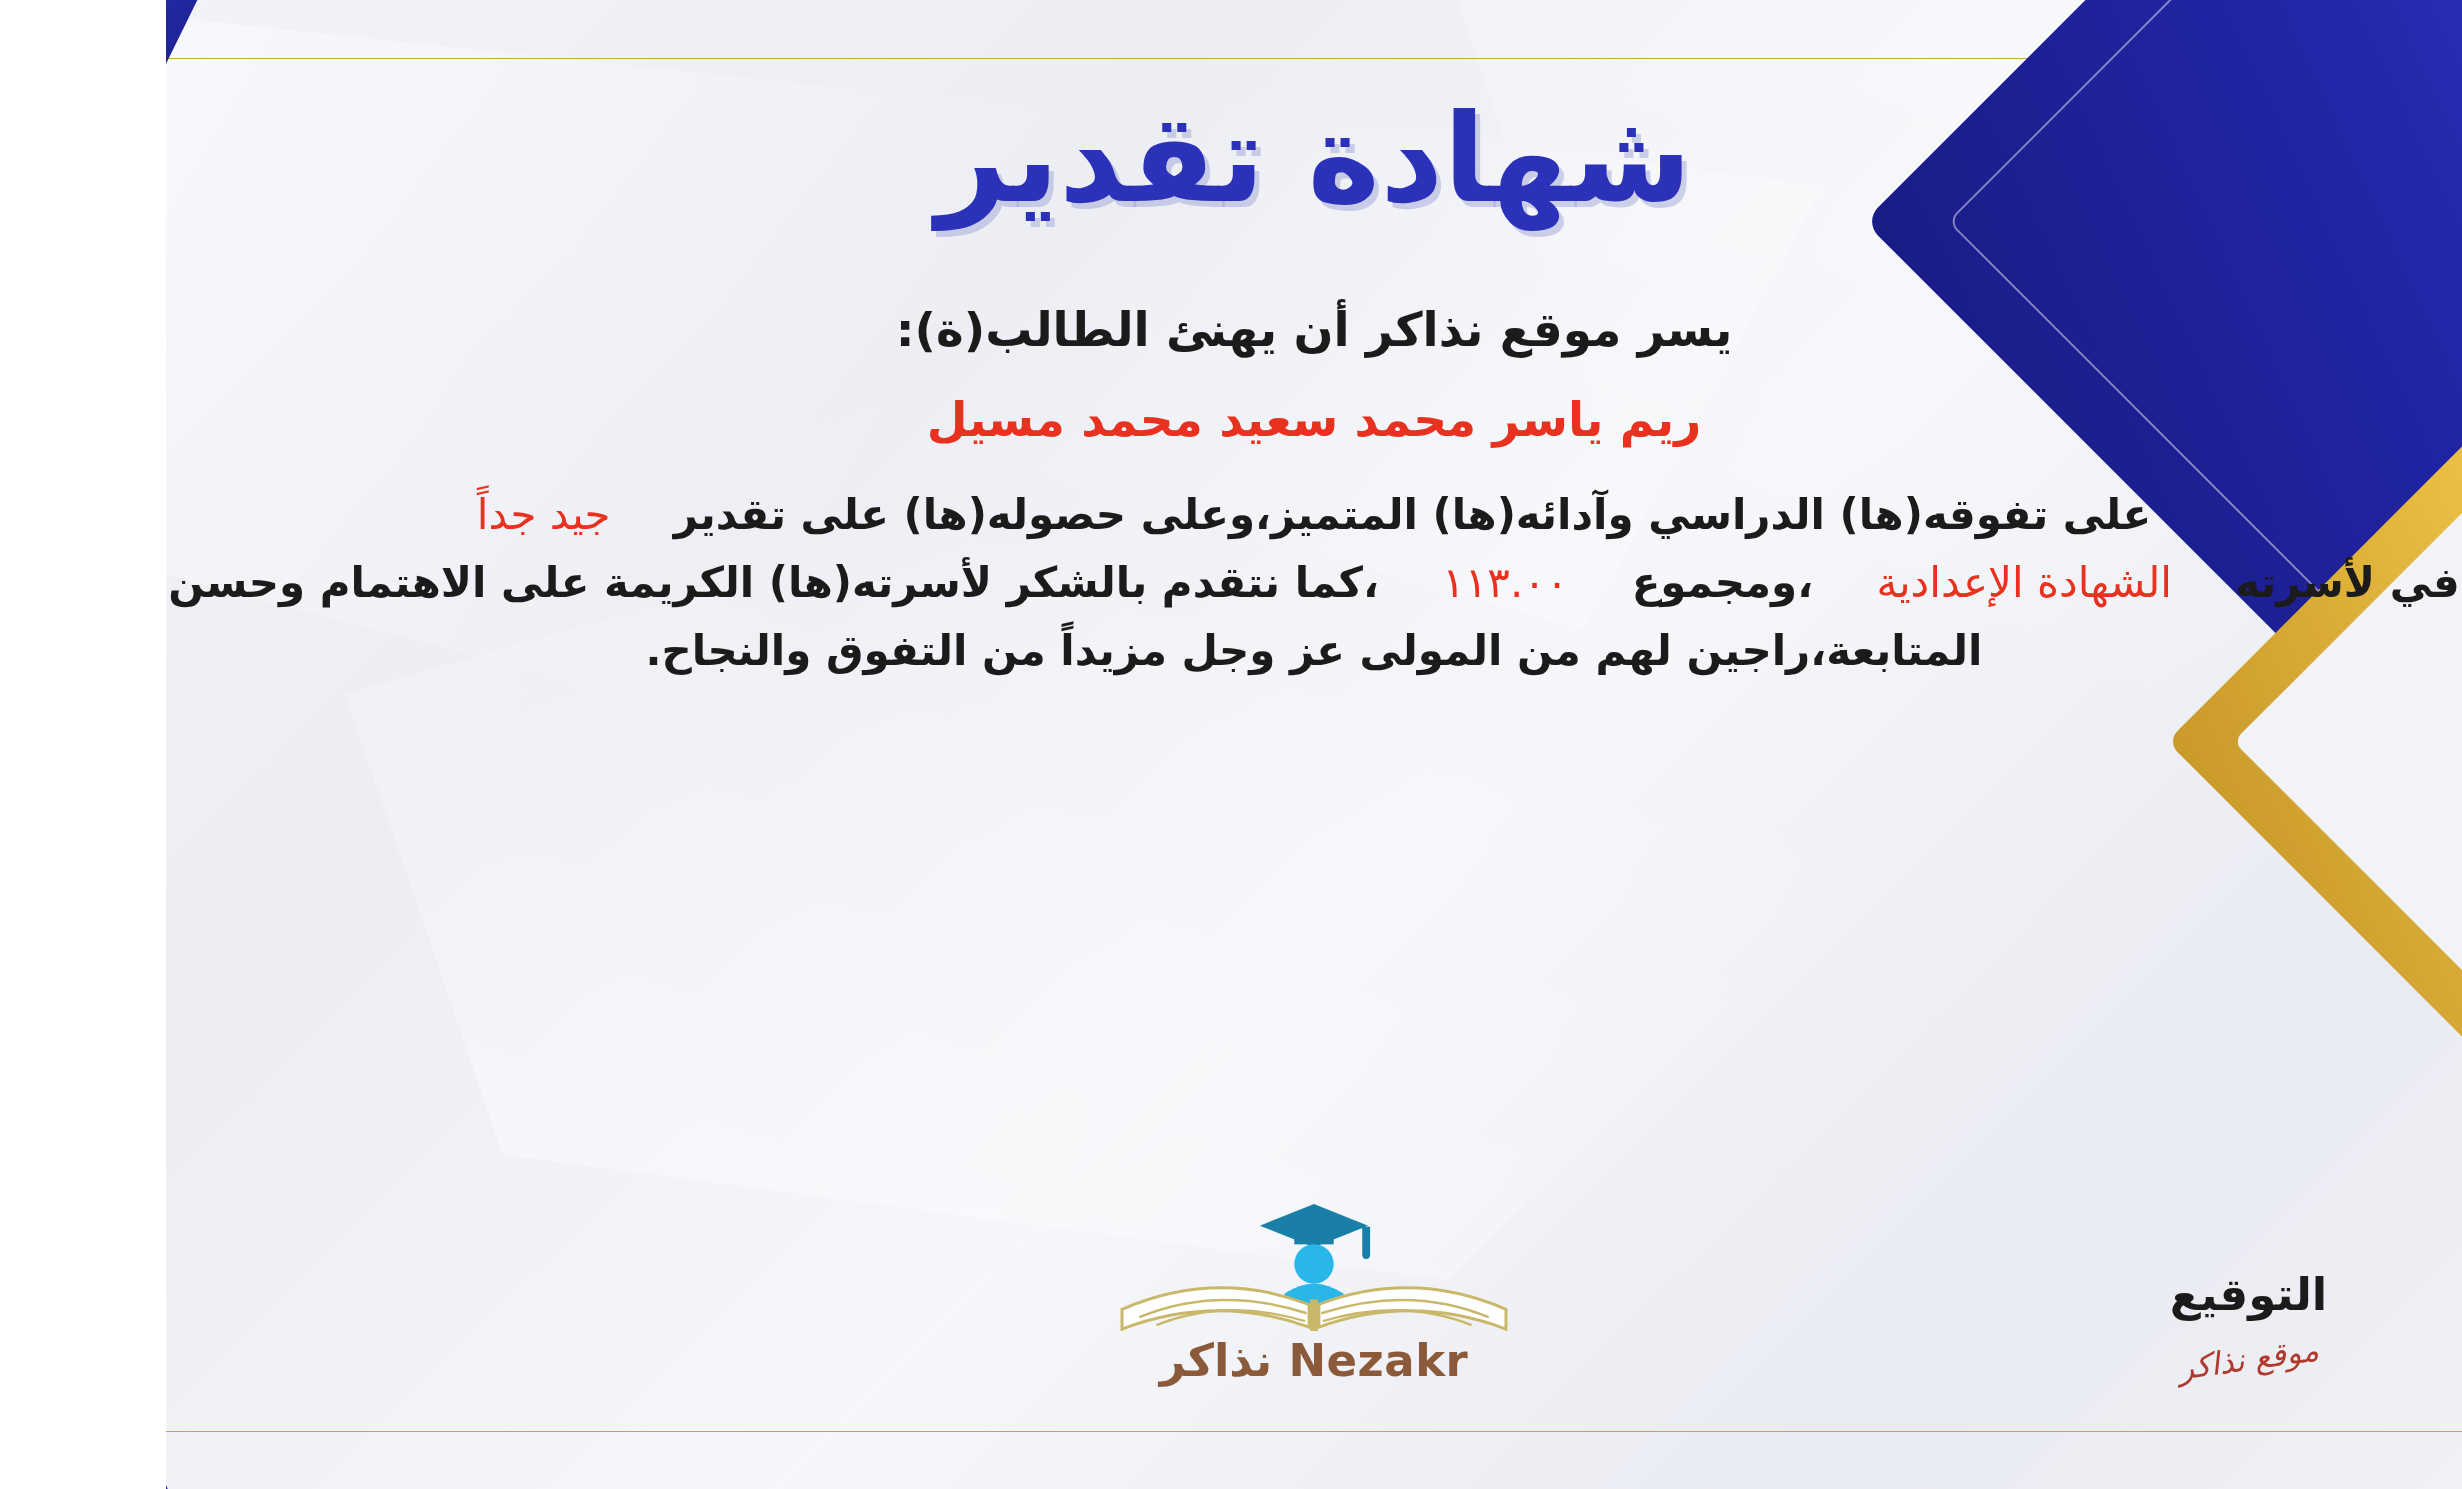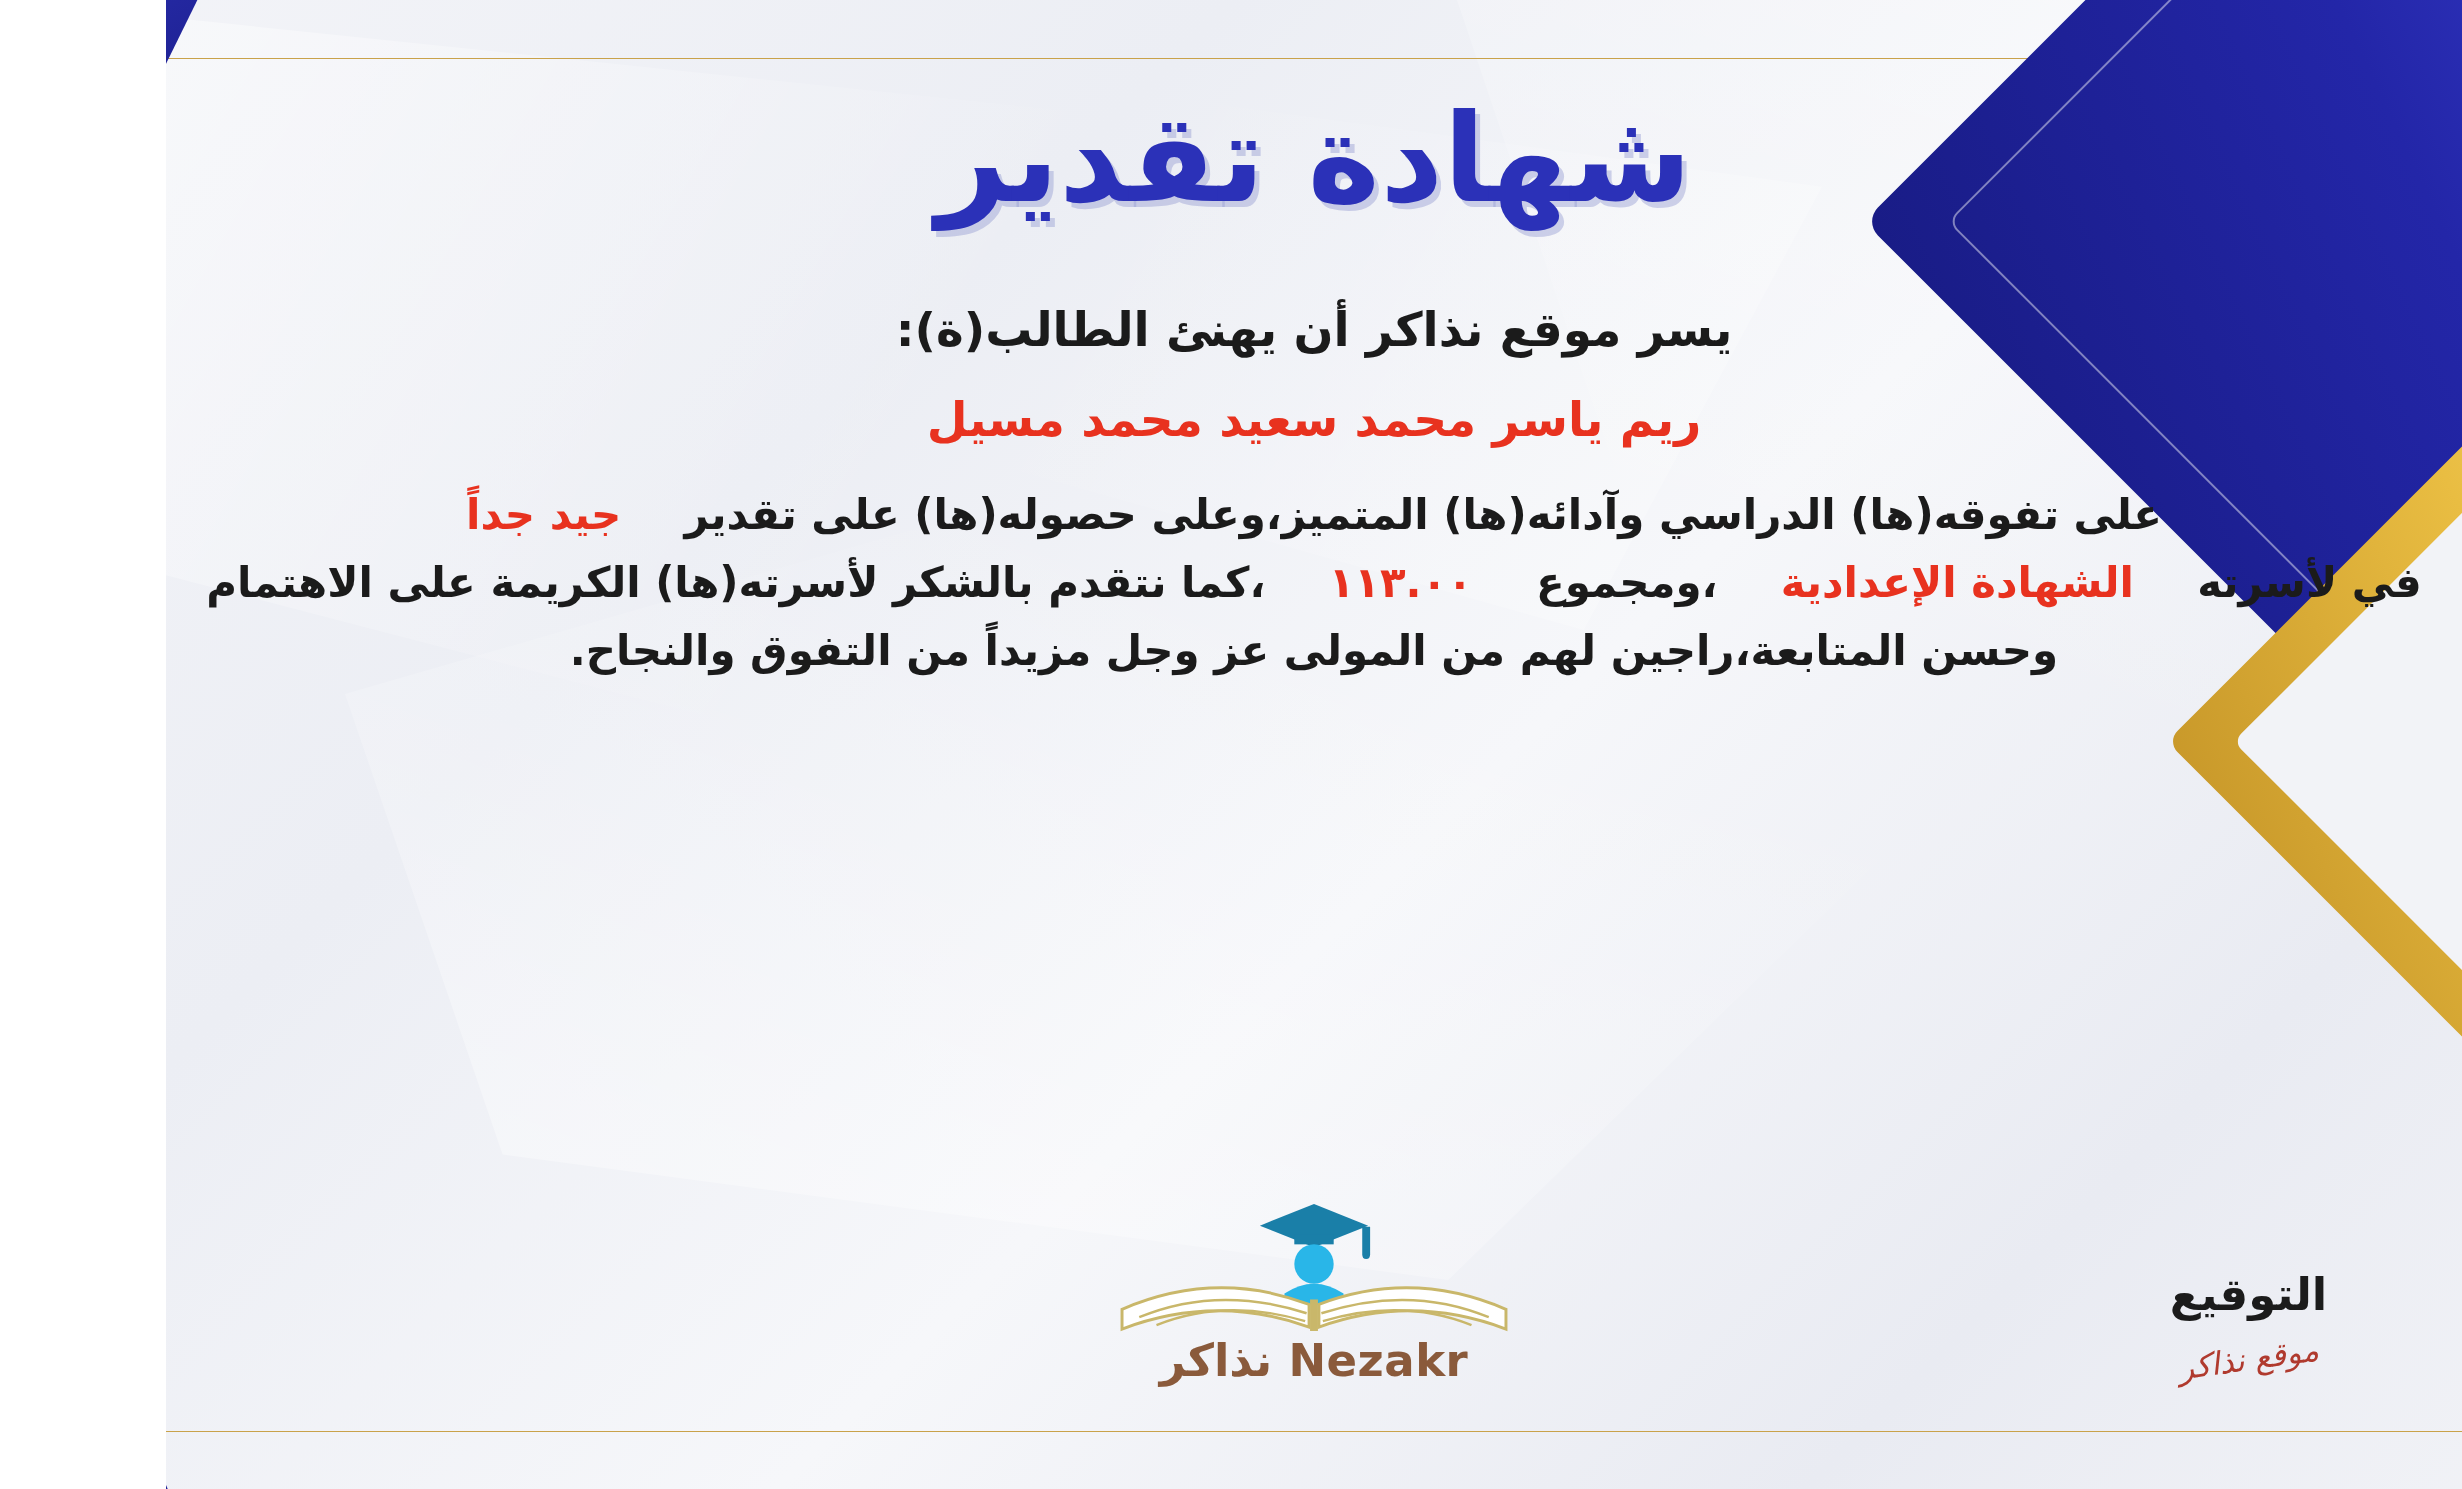--- a/index.html
+++ b/index.html
@@ -176,21 +176,21 @@
     margin-top: 34px;
     font-size: 42px;
     color: #1b1b1b;
     font-weight: 600;
     line-height: 1.62;
     text-align: center;
   }
 
   .hl-red {
     color: #e8321f;
-    font-weight: 700;
+    font-weight: 400;
   }
 
   .gap {
     display: inline-block;
     width: 34px;
   }
 
   .footer {
     position: absolute;
     left: 0;

